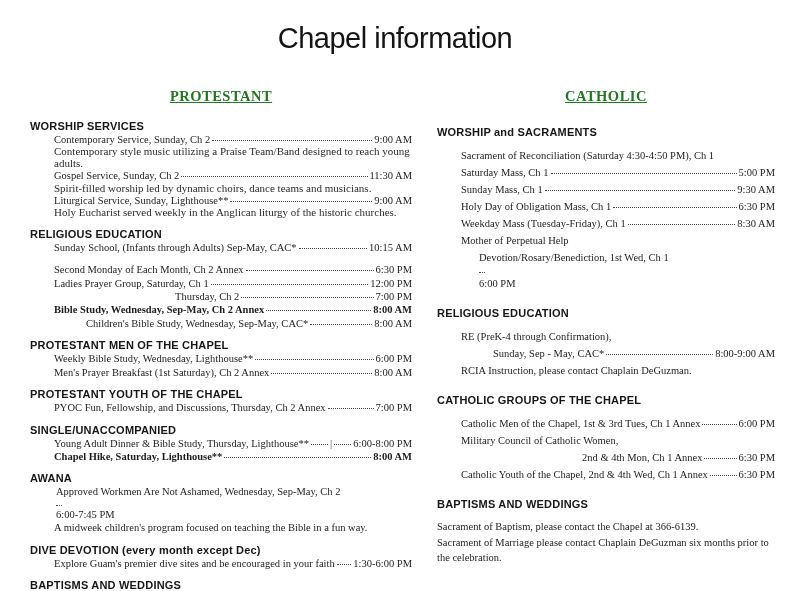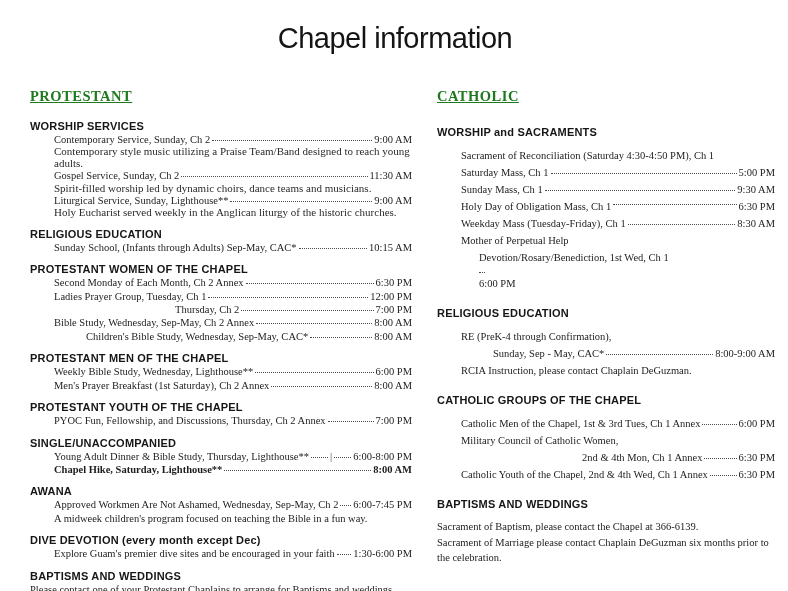--- a/index.html
+++ b/index.html
@@ -20,20 +20,21 @@
   }
   .columns{
     position:absolute;top:88px;left:30px;
     width:745px;
     display:flex;gap:25px;
   }
   .col{display:flex;flex-direction:column;}
   .col-0{width:382px;flex:0 0 382px;}
   .col-1{flex:1 1 auto;}
   .col-heading{
+    text-align:center;
     font-weight:bold;
     font-size:14.5px;
     letter-spacing:0.5px;
     color:var(--heading-green,#1f7a1f);
     text-decoration:underline;
     margin-bottom:6px;
   }
   .section{margin-top:9px;}
   .col-1 .section{margin-top:15px;}
   .sec-title{
@@ -95,37 +96,36 @@
         </div>
         <div class="section">
           <div class="sec-title">RELIGIOUS EDUCATION</div>
           <div class="row entry" style="padding-left: 24px;">
             <span class="etext">Sunday School, (Infants through Adults) Sep-May, CAC*</span>
             <span class="leader"></span>
             <span class="etime">10:15 AM</span>
           </div>
         </div>
         <div class="section">
-          <div class="sec-title">PROTESTANT WOMEN OF THE CHAPEL</div>
           <div class="row entry" style="padding-left: 24px;">
             <span class="etext">Second Monday of Each Month, Ch 2 Annex</span>
             <span class="leader"></span>
             <span class="etime">6:30 PM</span>
           </div>
           <div class="row entry" style="padding-left: 24px;">
-            <span class="etext">Ladies Prayer Group, Tuesday, Ch 1</span>
+            <span class="etext">Ladies Prayer Group, Saturday, Ch 1</span>
             <span class="leader"></span>
             <span class="etime">12:00 PM</span>
           </div>
           <div class="row entry" style="padding-left: 145px;">
             <span class="etext">Thursday, Ch 2</span>
             <span class="leader"></span>
             <span class="etime">7:00 PM</span>
           </div>
-          <div class="row entry" style="padding-left: 24px;">
+          <div class="row entry" style="padding-left: 24px; font-weight: bold;">
             <span class="etext">Bible Study, Wednesday, Sep-May, Ch 2 Annex</span>
             <span class="leader"></span>
             <span class="etime">8:00 AM</span>
           </div>
           <div class="row entry" style="padding-left: 56px;">
             <span class="etext">Children's Bible Study, Wednesday, Sep-May, CAC*</span>
             <span class="leader"></span>
             <span class="etime">8:00 AM</span>
           </div>
         </div>
@@ -160,21 +160,21 @@
             <span class="etime">6:00-8:00 PM</span>
           </div>
           <div class="row entry" style="padding-left: 24px; font-weight: bold;">
             <span class="etext">Chapel Hike, Saturday, Lighthouse**</span>
             <span class="leader"></span>
             <span class="etime">8:00 AM</span>
           </div>
         </div>
         <div class="section">
           <div class="sec-title">AWANA</div>
-          <div class="row entry" style="padding-left: 24px;">
+          <div class="row entry" style="padding-left: 24px; flex-direction: column;">
             <span class="etext">Approved Workmen Are Not Ashamed, Wednesday, Sep-May, Ch 2</span>
             <span class="leader"></span>
             <span class="etime">6:00-7:45 PM</span>
           </div>
           <div class="row plain" style="padding-left: 24px;">A midweek children's program focused on teaching the Bible in a fun way.</div>
         </div>
         <div class="section">
           <div class="sec-title">DIVE DEVOTION (every month except Dec)</div>
           <div class="row entry" style="padding-left: 24px;">
             <span class="etext">Explore Guam's premier dive sites and be encouraged in your faith</span>
@@ -196,21 +196,21 @@
           <div class="row entry" style="padding-left: 24px;">
             <span class="etext">Saturday Mass, Ch 1</span>
             <span class="leader"></span>
             <span class="etime">5:00 PM</span>
           </div>
           <div class="row entry" style="padding-left: 24px;">
             <span class="etext">Sunday Mass, Ch 1</span>
             <span class="leader"></span>
             <span class="etime">9:30 AM</span>
           </div>
-          <div class="row entry" style="padding-left: 24px; align-items: center;">
+          <div class="row entry" style="padding-left: 24px;">
             <span class="etext">Holy Day of Obligation Mass, Ch 1</span>
             <span class="leader"></span>
             <span class="etime">6:30 PM</span>
           </div>
           <div class="row entry" style="padding-left: 24px;">
             <span class="etext">Weekday Mass (Tuesday-Friday), Ch 1</span>
             <span class="leader"></span>
             <span class="etime">8:30 AM</span>
           </div>
           <div class="row plain" style="padding-left: 24px;">Mother of Perpetual Help</div>

